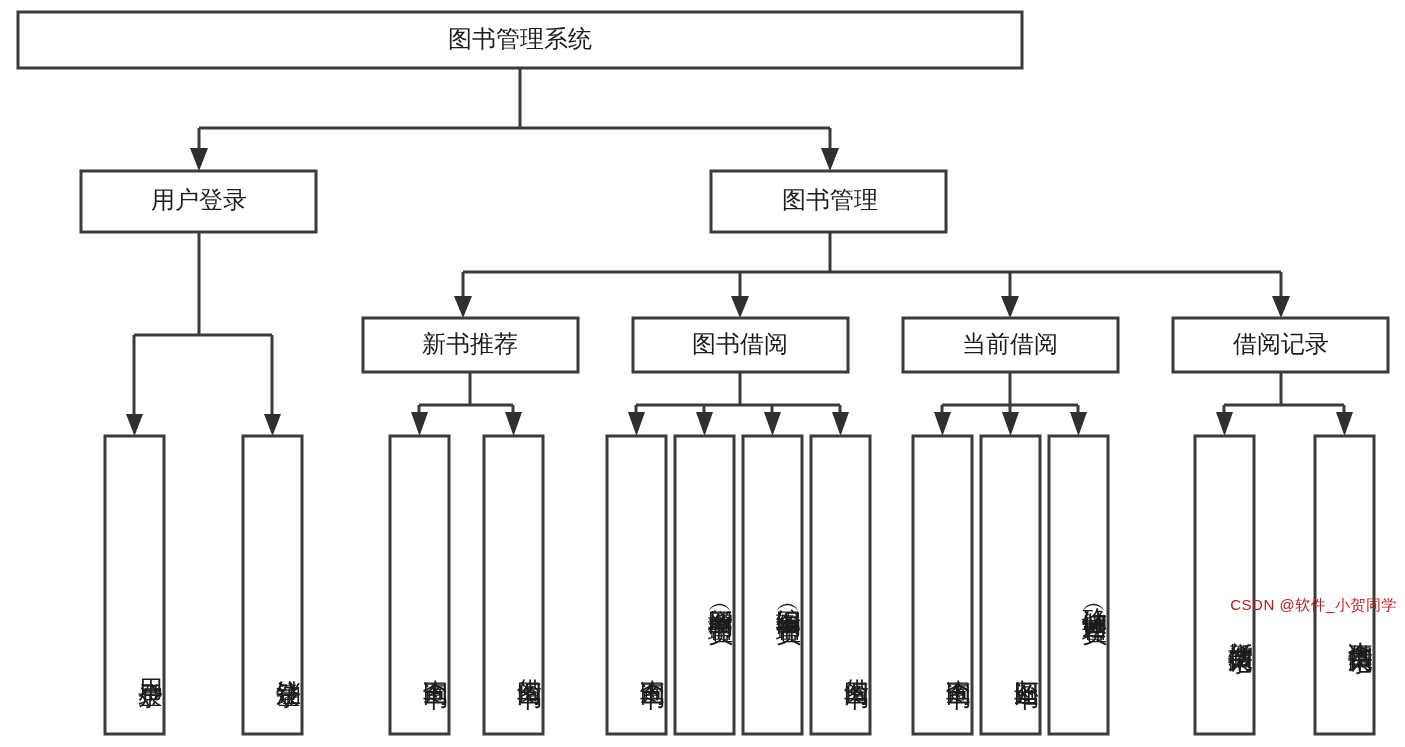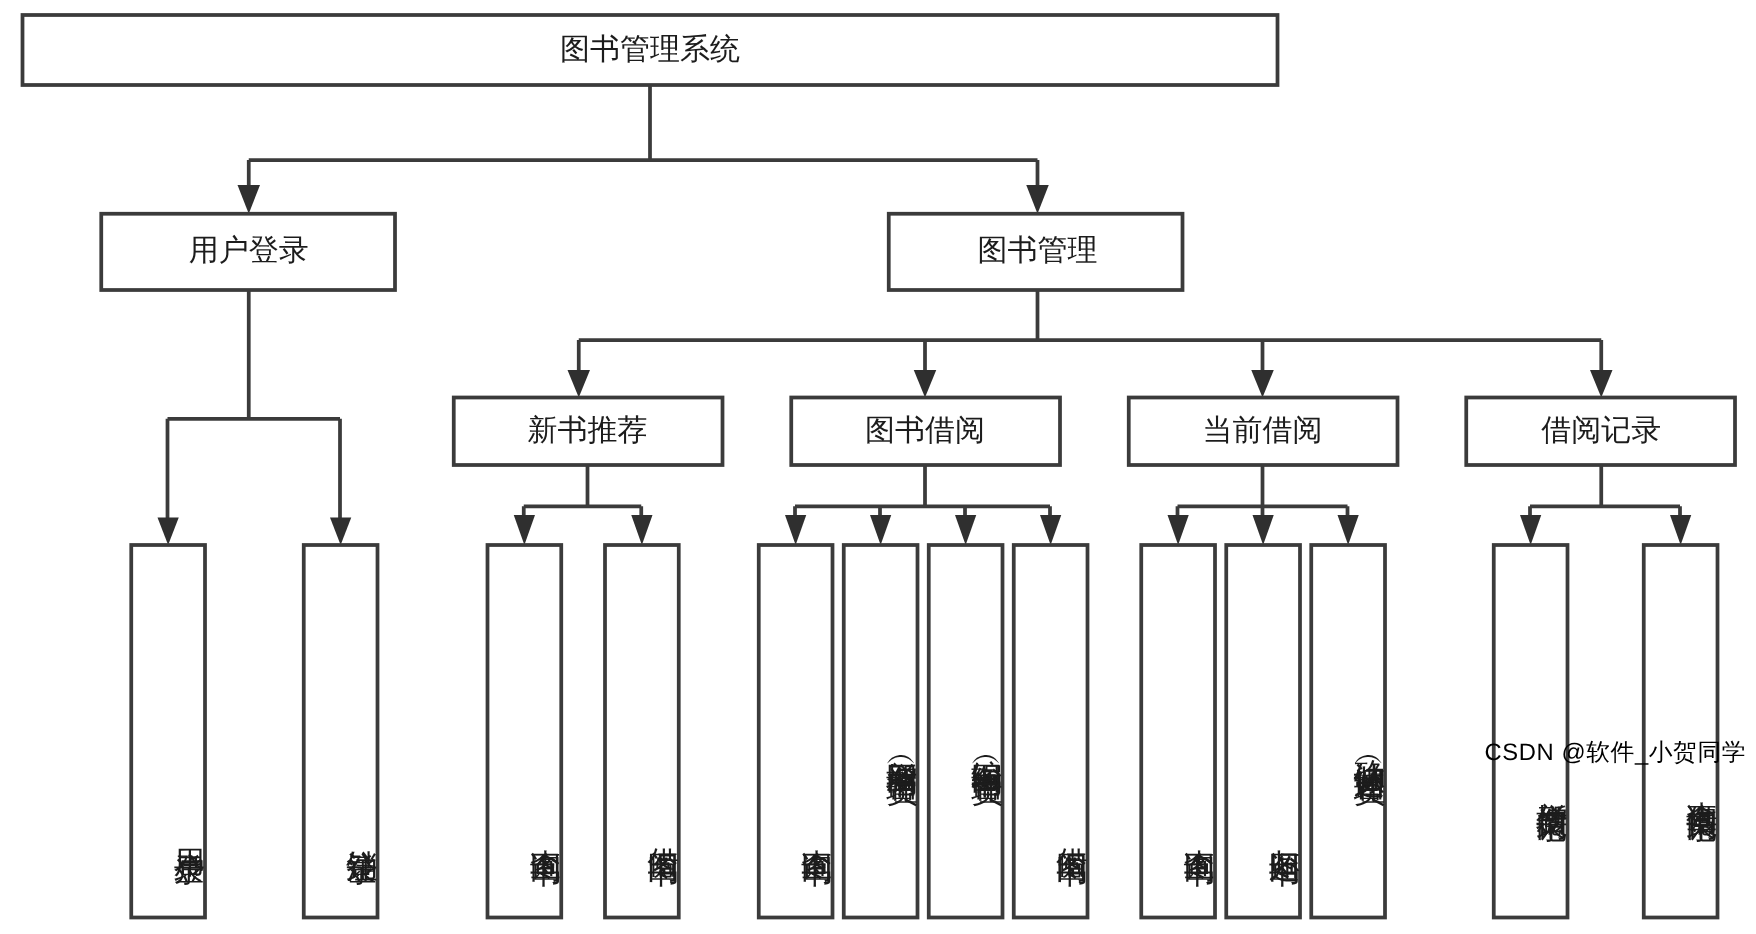--- a/index.html
+++ b/index.html
@@ -61,22 +61,22 @@
     align-items: flex-start;
     justify-content: center;
     white-space: nowrap;
     pointer-events: none;
   }
   .watermark {
     position: absolute;
     right: 8px;
     bottom: 6px;
     font-family: "Liberation Sans", "DejaVu Sans", sans-serif;
-    font-size: 19px;
-    color: #000000;
+    font-size: 15px;
+    color: #b91c1c;
     letter-spacing: 0.5px;
     white-space: nowrap;
   }
 </style>
 </head>
 <body>
 
 <div id="diagram-root">
 
   <svg class="canvas" viewBox="0 0 1405 747" xmlns="http://www.w3.org/2000/svg">

